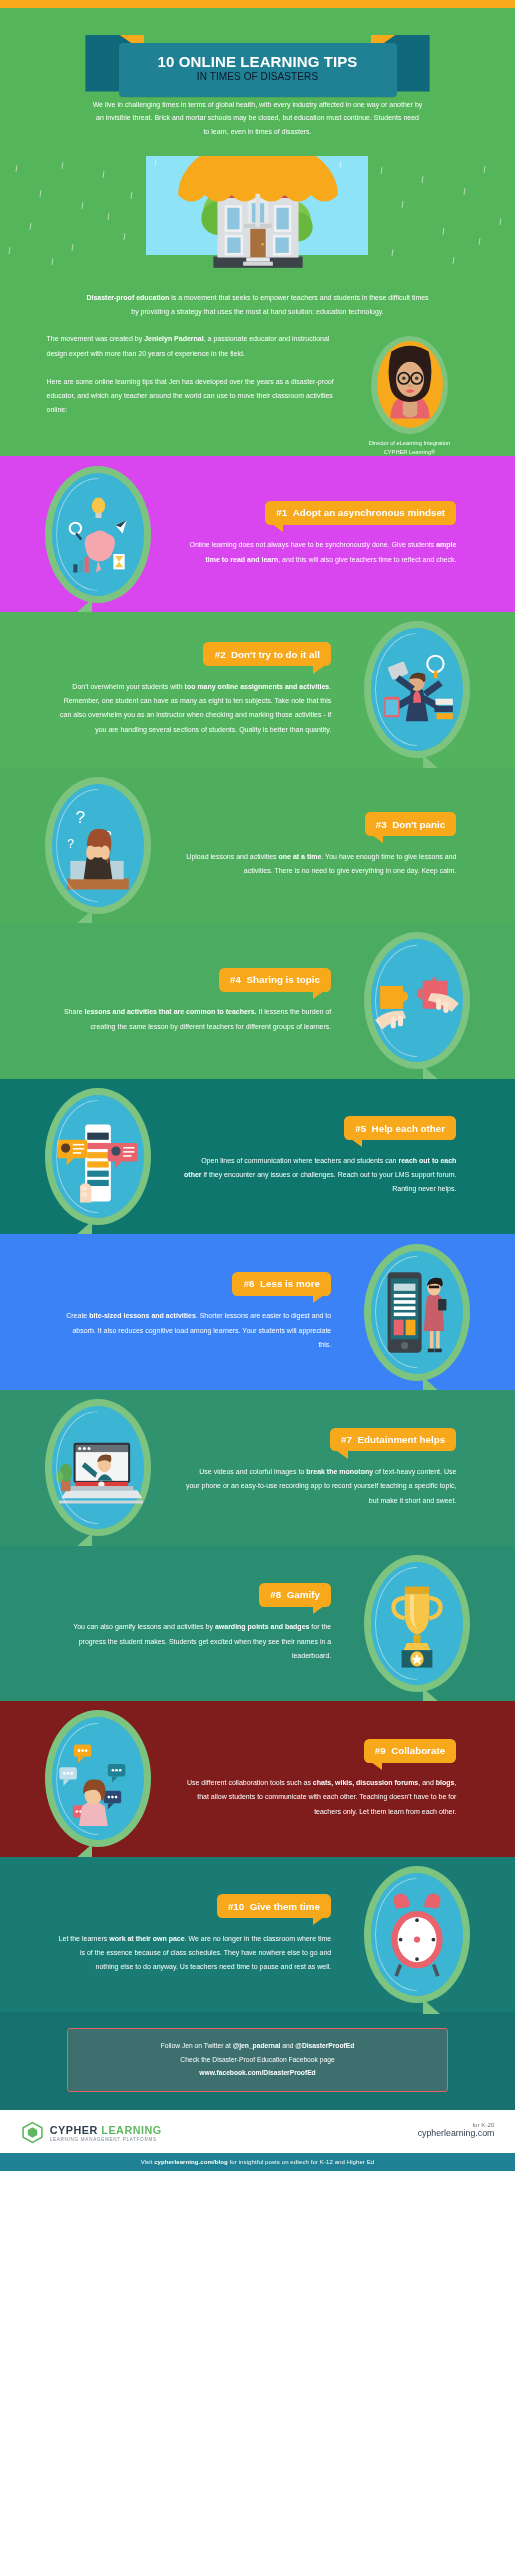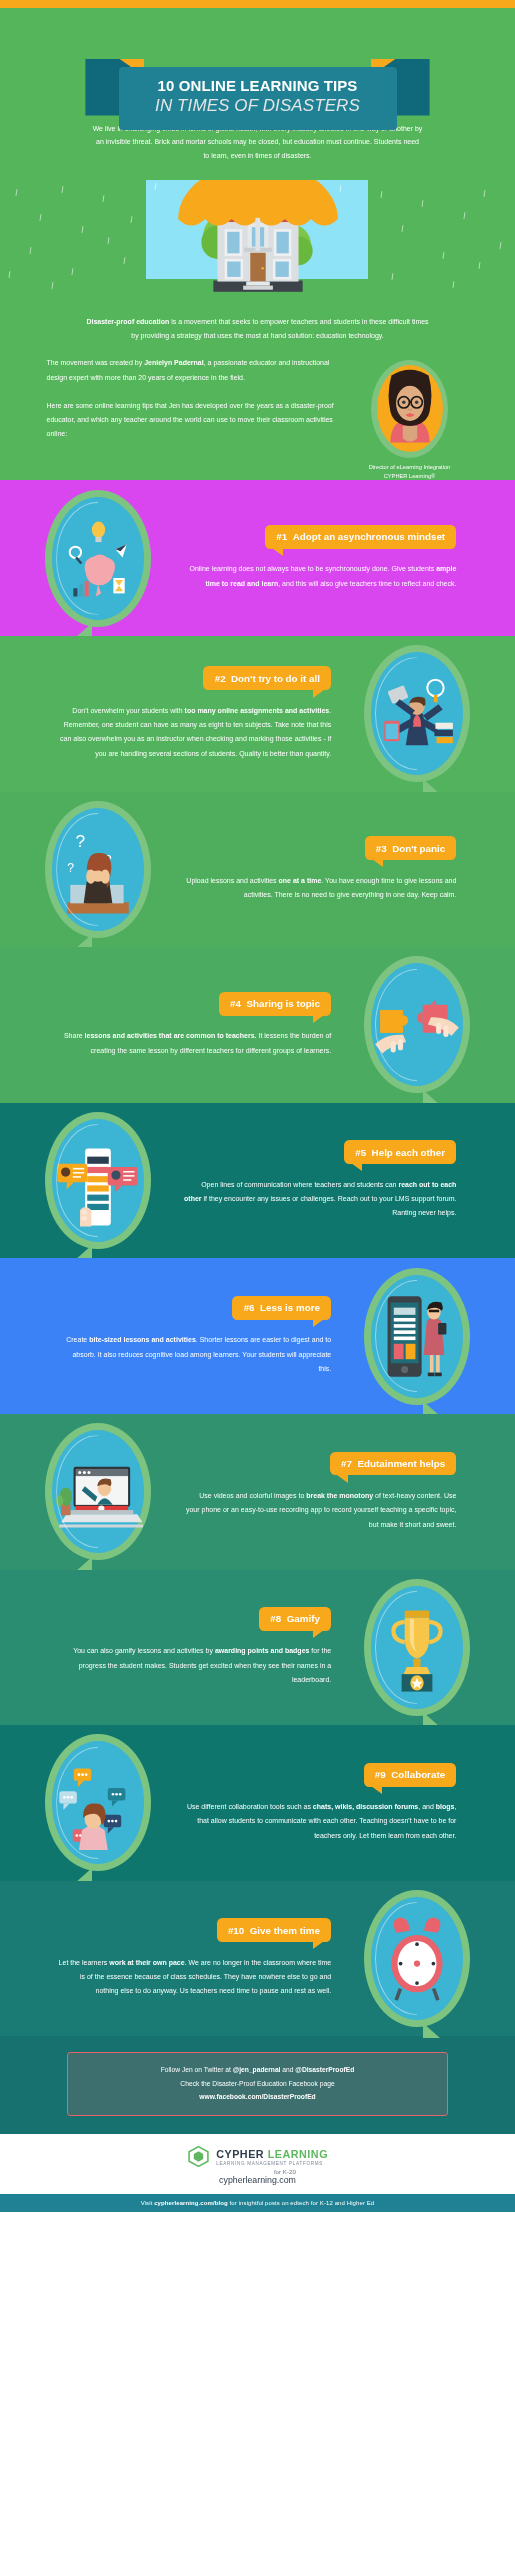--- a/index.html
+++ b/index.html
@@ -11,21 +11,21 @@
     overflow-x: hidden;
   }
   .page { width: 515px; position: relative; }
 
   
   .topbar { height: 8.2px; background: #f7a81b; width: 100%; }
 
   
   .hero {
     background: #55b55b;
-    padding: 36px 0 0 0;
+    padding: 12px 0 0 0;
     position: relative;
   }
   .ribbon-wrap {
     position: relative;
     width: 371px;
     margin: 0 auto;
     height: 77px;
   }
   .ribbon-tail {
     position: absolute;
@@ -53,26 +53,25 @@
     box-shadow: 0 1px 0 rgba(0,0,0,0.08);
   }
   .ribbon-main h1 {
     color: #ffffff;
     font-size: 15px;
     line-height: 1.1;
     font-weight: bold;
     letter-spacing: 0.1px;
   }
   .ribbon-main h2 {
-    color: #e5e5e5;
-    font-size: 17px;
+    color: #0f172a;
+    font-size: 10px;
     font-weight: normal;
     line-height: 1.25;
     letter-spacing: 0.1px;
-    font-style: italic;
   }
   .intro {
     width: 330px;
     margin: 1px auto 0;
     color: #ffffff;
     font-size: 7px;
     line-height: 1.9;
     text-align: center;
     padding-bottom: 17.5px;
   }
@@ -220,21 +219,21 @@
     color: #ffffff;
     font-size: 6.7px;
     line-height: 2.0;
   }
   .cta b { font-weight: bold; }
   .cta .url { font-weight: bold; }
 
   .footer {
     background: #ffffff;
     padding: 11.3px 20.6px 8.2px 20.6px;
-    display: flex; align-items: center; justify-content: space-between; flex-direction: column;
+    display: flex; align-items: flex-start; justify-content: space-between;
   }
   .brand { display: flex; align-items: center; gap: 6.2px; }
   .brand-mark { width: 23px; height: 23px; }
   .brand-text .name { font-size: 10.8px; letter-spacing: 0.5px; color: #2f3d4c; font-weight: bold; }
   .brand-text .name .hi { color: #5fb85f; }
   .brand-text .tag { font-size: 4.6px; color: #7b8794; letter-spacing: 0.7px; margin-top: 1px; }
   .foot-right { text-align: right; }
   .foot-right .k20 { font-size: 6.2px; color: #6b7680; }
   .foot-right .site { font-size: 8.8px; color: #2f3d4c; }
 
@@ -641,21 +640,21 @@
             </div>
         </div>
         <div class="body">
           <div class="bubble">
             <span class="num">#8</span>&nbsp;&nbsp;<span>Gamify</span>
           </div>
           <p class="desc"><span>You can also gamify lessons and activities by </span><b>awarding points and badges</b><span> for the progress the student makes. Students get excited when they see their names in a leaderboard.</span></p>
         </div>
       </div>
 
-      <div class="tip normal" style="background:#0f766e">
+      <div class="tip normal" style="background:#7f1d1d">
         <div class="art">
           <div class="oval">
               <div class="inner">
             <svg width="88" height="98" viewBox="0 0 170 190">
               <rect x="38" y="28" width="34" height="24" rx="5" fill="#f7a81b"></rect>
               <polygon points="46,52 46,64 58,52" fill="#f7a81b"></polygon>
               <circle cx="48" cy="40" r="2.6" fill="#fff"></circle>
                   <circle cx="55" cy="40" r="2.6" fill="#fff"></circle>
                   <circle cx="62" cy="40" r="2.6" fill="#fff"></circle>
               <rect x="10" y="72" width="34" height="24" rx="5" fill="#bfe0ea"></rect>

